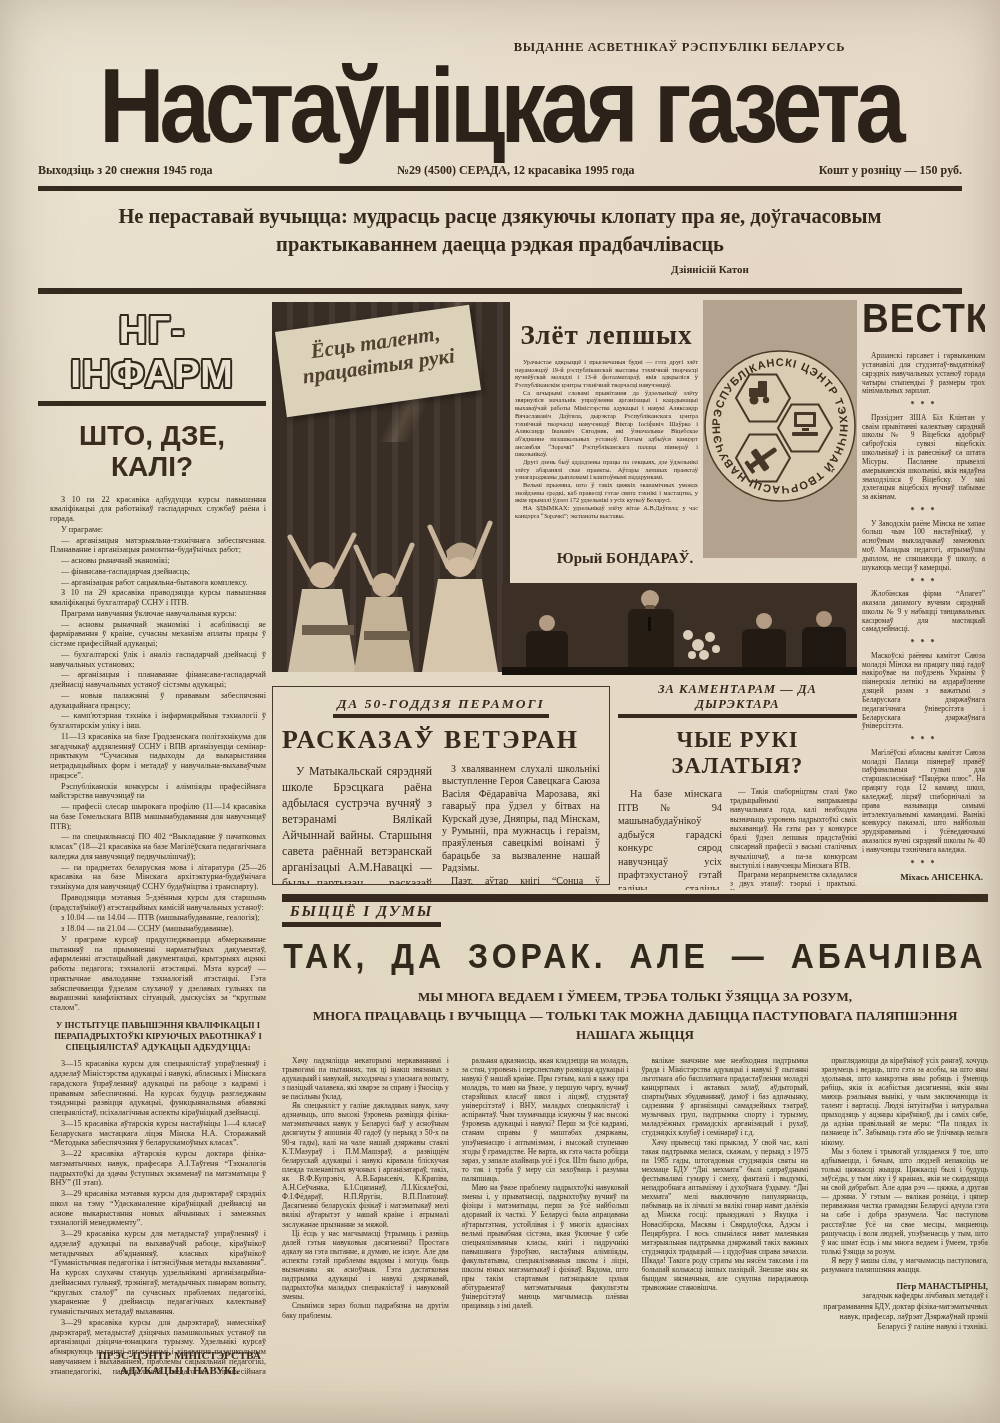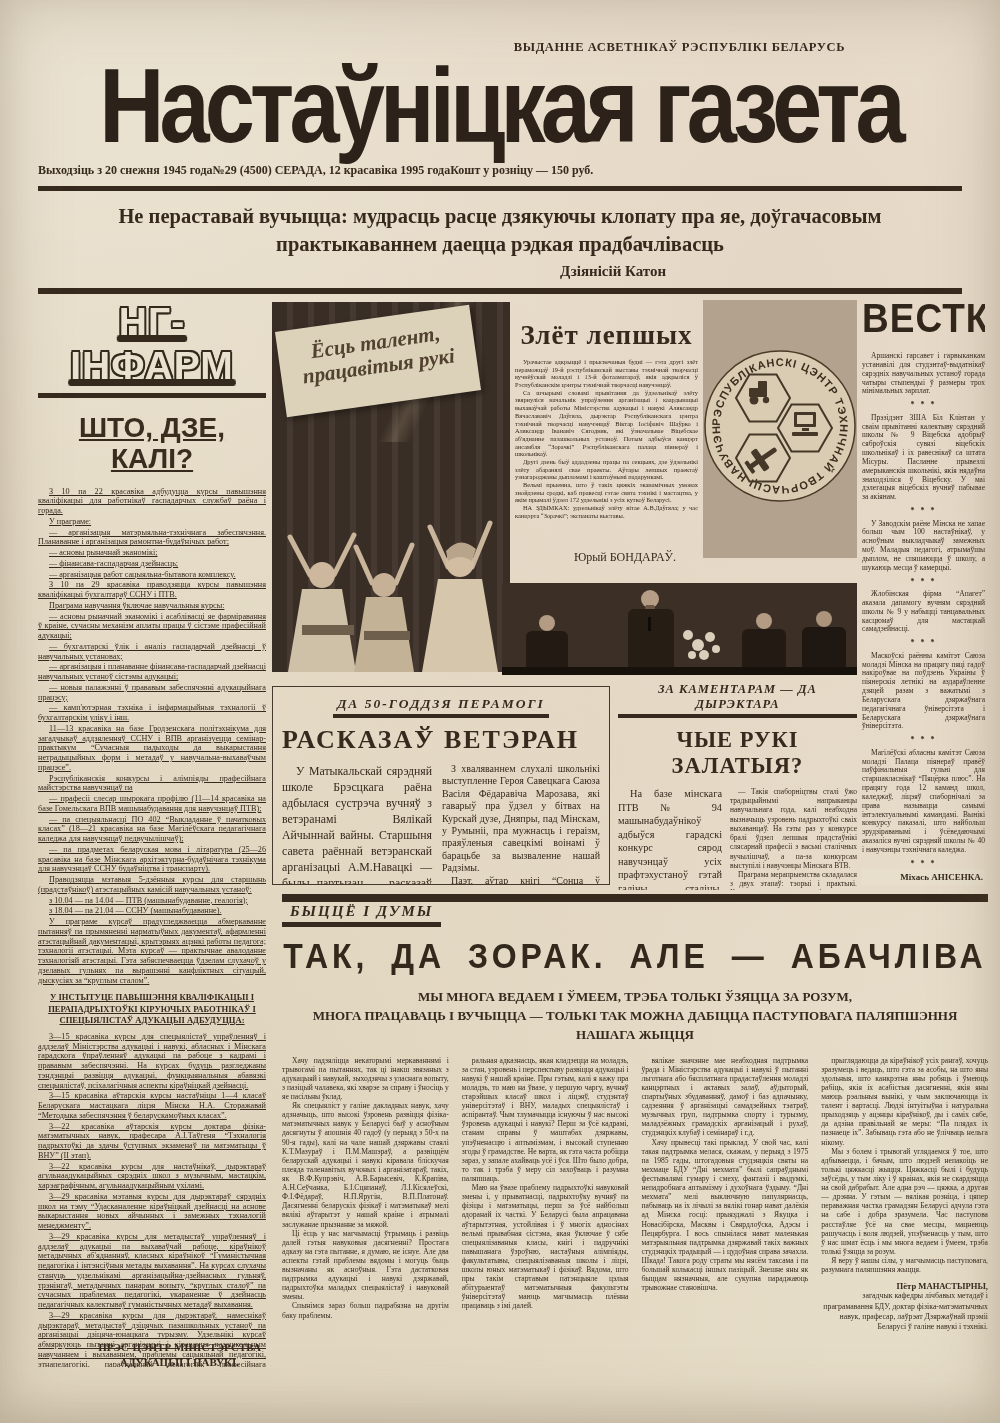--- a/index.html
+++ b/index.html
@@ -10,54 +10,54 @@
       radial-gradient(ellipse at 15% 75%, rgba(196,176,142,.20), transparent 60%),
       linear-gradient(#eae2d0,#e5dcc7);}
   .page::after{content:"";position:absolute;inset:0;pointer-events:none;
     box-shadow:inset 0 0 70px rgba(110,92,70,.28), inset 0 -14px 30px rgba(110,92,70,.12);}
   .abs{position:absolute;}
   .bar{position:absolute;background:#362a1e;}
   .publisher{top:40px;right:155px;font-weight:bold;font-size:12.5px;letter-spacing:.6px;}
   .masthead{left:30px;top:50px;width:940px;height:112px;text-align:center;white-space:nowrap;
     font-family:"Liberation Sans",sans-serif;font-weight:bold;font-size:93px;line-height:112px;
     letter-spacing:-5px;color:#2c221a;transform:scale(.97,1.14);transform-origin:center;}
-  .dateline{left:38px;top:163px;width:924px;display:flex;justify-content:flex-start;
+  .dateline{left:38px;top:163px;width:924px;display:flex;justify-content:space-between;
     font-weight:bold;font-size:12px;}
   .quote{left:60px;top:203px;width:880px;text-align:center;font-weight:bold;font-size:20.5px;line-height:1.35;}
-  .quote-author{left:560px;top:263px;width:300px;text-align:left;font-weight:bold;font-size:15px;}
-  
-  .colleft{left:38px;top:300px;width:228px;height:1080px;text-decoration:underline;}
+  .quote-author{left:560px;top:263px;width:300px;text-align:center;font-weight:bold;font-size:11px;}
+  
+  .colleft{left:38px;top:308px;width:228px;height:1080px;}
   .ng-logo{text-align:center;font-family:"Liberation Sans",sans-serif;font-weight:bold;font-size:39px;
     letter-spacing:1px;color:#eae2d0;
     text-shadow:-1.6px -1.6px 0 #34291d,1.6px -1.6px 0 #34291d,-1.6px 1.6px 0 #34291d,1.6px 1.6px 0 #34291d,
       0 -2px 0 #34291d,0 2px 0 #34291d,-2px 0 0 #34291d,2px 0 0 #34291d;}
   .ng-bar{height:5px;background:#362a1e;margin-top:5px;}
   .shto{margin-top:15px;text-align:center;font-family:"Liberation Sans",sans-serif;font-weight:bold;
     font-size:28px;line-height:1.1;color:#3a2d1f;}
-  .shto-body{margin-top:12px;height:880px;overflow:hidden;font-size:8.2px;line-height:1.19;text-align:justify;}
+  .shto-body{margin-top:12px;height:880px;overflow:hidden;font-size:8.2px;line-height:1.19;text-align:justify;margin-left:12px;}
   .shto-body p{margin:0 0 1px;text-indent:11px;}
   .inst-head{font-weight:bold;text-align:center;font-size:8.6px;margin:7px 0 6px;line-height:1.3;}
   .press{position:absolute;left:0;right:0;top:1040px;text-align:center;font-weight:bold;font-size:11px;
     white-space:pre-line;line-height:1.35;padding-left:55px;}
   
   .photo1{left:272px;top:302px;width:238px;height:370px;overflow:hidden;
     background:repeating-linear-gradient(90deg,#392e25 0 15px,#453931 15px 21px);}
   .spot{position:absolute;right:-30px;top:-20px;width:220px;height:160px;
     background:linear-gradient(115deg,transparent 45%,rgba(222,201,168,.18) 50%,transparent 56%);}
   .banner{position:absolute;left:8px;top:16px;width:196px;height:86px;background:#dcd2ba;
     transform:rotate(-8deg);box-shadow:2px 3px 6px rgba(0,0,0,.4);
     font-style:italic;font-weight:bold;font-size:21px;line-height:1.15;color:#51412f;
     white-space:pre-line;text-align:center;padding-top:12px;box-sizing:border-box;}
   .photo1 svg{position:absolute;bottom:0;left:0;}
   
   .zlyot{left:515px;top:296px;width:183px;margin-top:24px;}
   .zl-head{text-align:center;font-weight:bold;font-size:27px;letter-spacing:1px;}
   .zl-body{margin-top:7px;height:197px;overflow:hidden;font-size:6.4px;line-height:1.2;text-align:justify;}
   .zl-body p{margin:0;text-indent:8px;}
-  .zl-byline{left:515px;top:550px;width:220px;text-align:center;font-weight:normal;font-size:12px;}
+  .zl-byline{left:515px;top:550px;width:220px;text-align:center;font-weight:bold;font-size:15px;}
   .emblem{left:703px;top:300px;width:154px;height:258px;}
   .photo2{left:502px;top:583px;width:355px;height:92px;background:#3b2f26;overflow:hidden;}
   
   .vestki{left:862px;top:296px;width:123px;height:598px;overflow:hidden;}
   .ve-head{font-family:"Liberation Sans",sans-serif;font-weight:bold;font-size:37px;letter-spacing:1px;
     text-align:center;color:#31261b;transform:scaleY(1.1);transform-origin:top;}
   .ve-items{margin-top:14px;font-size:7.5px;line-height:1.18;text-align:justify;height:520px;overflow:hidden;}
   .ve-items p{margin:0;text-indent:9px;}
   .ve-items .sep{text-align:center;font-weight:bold;font-size:8px;letter-spacing:2px;margin:4px 0;}
   .ve-sign{position:absolute;left:0;right:0;bottom:9px;background:#e7dfcc;text-align:right;
@@ -143,21 +143,20 @@
           <p>Праводзяцца мэтавыя 5-дзённыя курсы для старшынь (прадстаўнікоў) атэстацыйных камісій навучальных устаноў:</p>
           <p>з 10.04 — па 14.04 — ПТВ (машынабудаванне, геалогія);</p>
           <p>з 18.04 — па 21.04 — ССНУ (машынабудаванне).</p>
           <p>У праграме курсаў прадугледжваецца абмеркаванне пытанняў па прымяненні нарматыўных дакументаў, афармленні атэстацыйнай дакументацыі, крытэрыях ацэнкі работы педагога; тэхналогіі атэстацыі. Мэта курсаў — практычнае авалоданне тэхналогіяй атэстацыі. Гэта забяспечваецца ўдзелам слухачоў у дзелавых гульнях па вырашэнні канфліктных сітуацый, дыскусіях за “круглым сталом”.</p>
         </div>
       <div class="inst-head">У ІНСТЫТУЦЕ ПАВЫШЭННЯ КВАЛІФІКАЦЫІ І ПЕРАПАДРЫХТОЎКІ КІРУЮЧЫХ РАБОТНІКАЎ І СПЕЦЫЯЛІСТАЎ АДУКАЦЫІ АДБУДУЦЦА:</div>
       <div>
           <p>3—15 красавіка курсы для спецыялістаў упраўленняў і аддзелаў Міністэрства адукацыі і навукі, абласных і Мінскага гарадскога ўпраўленняў адукацыі па рабоце з кадрамі і прававым забеспячэнні. На курсах будуць разгледжаны тэндэнцыі развіцця адукацыі, функцыянальныя абавязкі спецыялістаў, псіхалагічныя аспекты кіраўніцкай дзейнасці.</p>
           <p>3—15 красавіка аўтарскія курсы настаўніцы 1—4 класаў Беларускага мастацкага ліцэя Мінска Н.А. Сторажавай “Методыка забеспячэння ў беларускамоўных класах”.</p>
           <p>3—22 красавіка аўтарскія курсы доктара фізіка-матэматычных навук, прафесара А.І.Таўгеня “Тэхналогія падрыхтоўкі да здачы ўступных экзаменаў па матэматыцы ў ВНУ” (ІІ этап).</p>
-          <p>3—22 красавіка курсы для настаўнікаў, дырэктараў агульнаадукацыйных сярэдніх школ з музычным, мастацкім, харэаграфічным, агульнаадукацыйным ухіламі.</p>
           <p>3—29 красавіка мэтавыя курсы для дырэктараў сярэдніх школ на тэму “Удасканаленне кіраўніцкай дзейнасці на аснове выкарыстання новых айчынных і замежных тэхналогій менеджменту”.</p>
           <p>3—29 красавіка курсы для метадыстаў упраўленняў і аддзелаў адукацыі па выхаваўчай рабоце, кіраўнікоў метадычных аб'яднанняў, класных кіраўнікоў “Гуманістычная педагогіка і інтэнсіўныя метады выхавання”. На курсах слухачы стануць удзельнікамі арганізацыйна-дзейнасных гульняў, трэнінгаў, метадычных панарам вопыту, “круглых сталоў” па сучасных праблемах педагогікі, укараненне ў дзейнасць педагагічных калектываў гуманістычных метадаў выхавання.</p>
           <p>3—29 красавіка курсы для дырэктараў, намеснікаў дырэктараў, метадыстаў дзіцячых пазашкольных устаноў па арганізацыі дзіцяча-юнацкага турызму. Удзельнікі курсаў абмяркуюць пытанні арганізацыі і кіравання пазашкольным навучаннем і выхаваннем, праблемы сацыяльнай педагогікі, этнапедагогікі, параўнальнай педагогікі, прафесійнага майстэрства педагога.</p>
         </div>
     </div>
     <div class="press">ПРЭС-ЦЭНТР МІНІСТЭРСТВА
 АДУКАЦЫІ І НАВУКІ.</div>
   </div>
 
   <div class="abs photo1">

